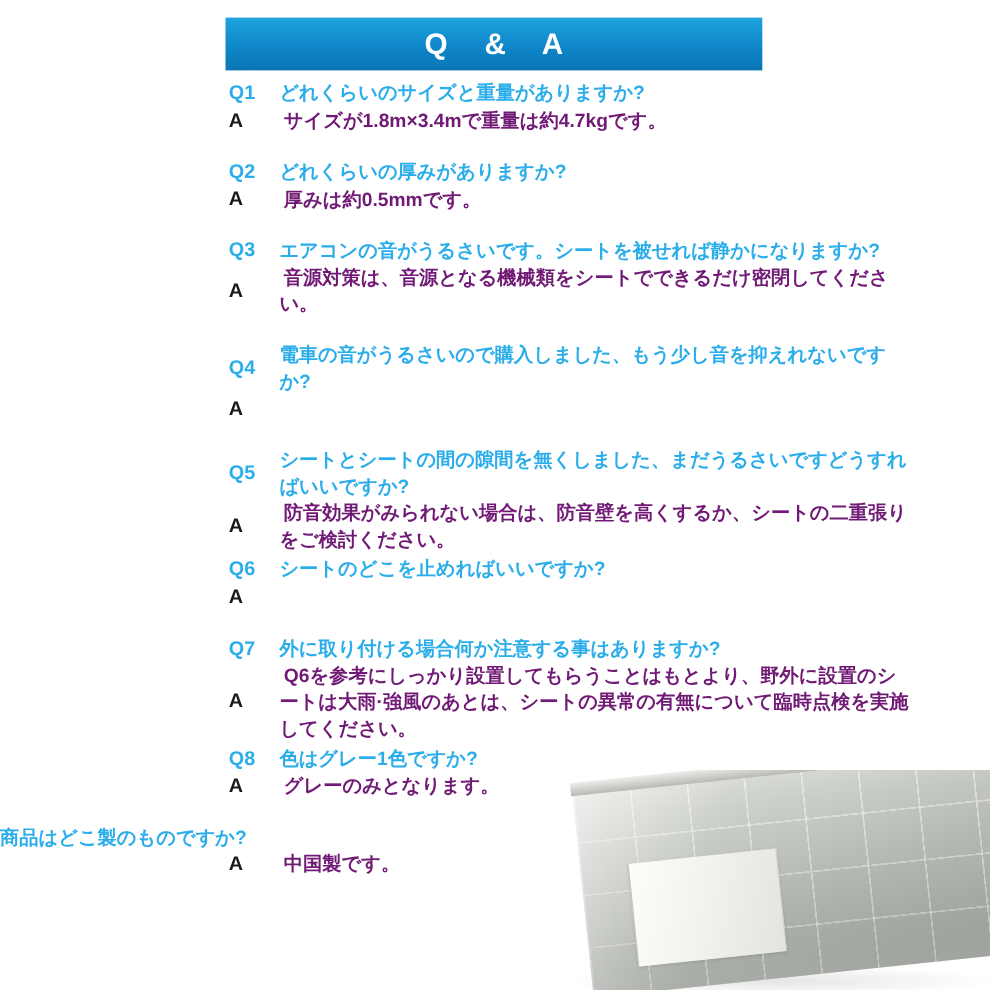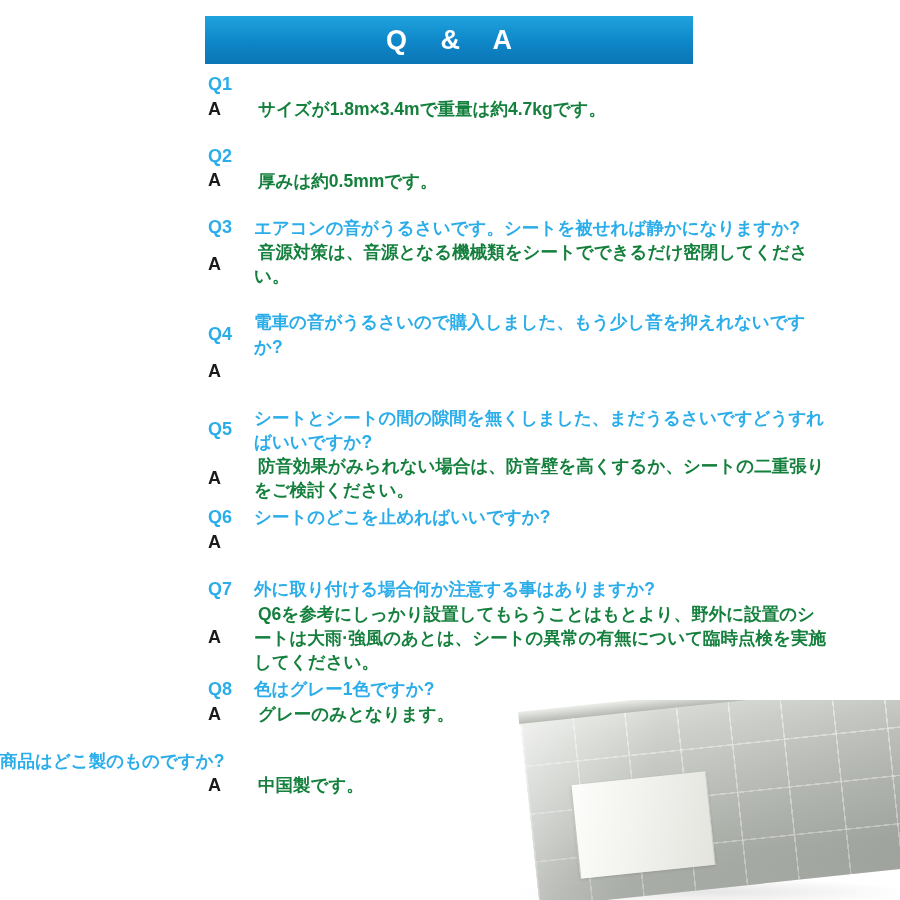--- a/index.html
+++ b/index.html
@@ -66,21 +66,21 @@
     flex: 1 1 auto;
     font-size: 17.5px;
     line-height: 1.38;
     padding-right: 30px;
   }
   .q-row .qa-text {
     color: #2badea;
     font-weight: bold;
   }
   .a-row .qa-text {
-    color: #15803d;
+    color: #701a75;
     font-weight: bold;
   }
   .a-row .qa-text { text-indent: 4px; }
 
   .gap-lg { height: 22px; }
   .gap-sm { height: 3px; }
 
   
   .photo {
     position: absolute;
@@ -155,31 +155,33 @@
 
 <div class="header-band">
   <span class="title">Q &amp; A</span>
 </div>
 
 <div class="qa-list">
 
   <div class="qa-block">
     <div class="qa-row q-row">
       <div class="qa-label">Q1</div>
+      <div class="qa-text">どれくらいのサイズと重量がありますか?</div>
     </div>
     <div class="qa-row a-row">
       <div class="qa-label">A</div>
       <div class="qa-text">サイズが1.8m×3.4mで重量は約4.7kgです。</div>
     </div>
   </div>
   <div class="gap-lg"></div>
 
   <div class="qa-block">
     <div class="qa-row q-row">
       <div class="qa-label">Q2</div>
+      <div class="qa-text">どれくらいの厚みがありますか?</div>
     </div>
     <div class="qa-row a-row">
       <div class="qa-label">A</div>
       <div class="qa-text">厚みは約0.5mmです。</div>
     </div>
   </div>
   <div class="gap-lg"></div>
 
   <div class="qa-block">
     <div class="qa-row q-row">

